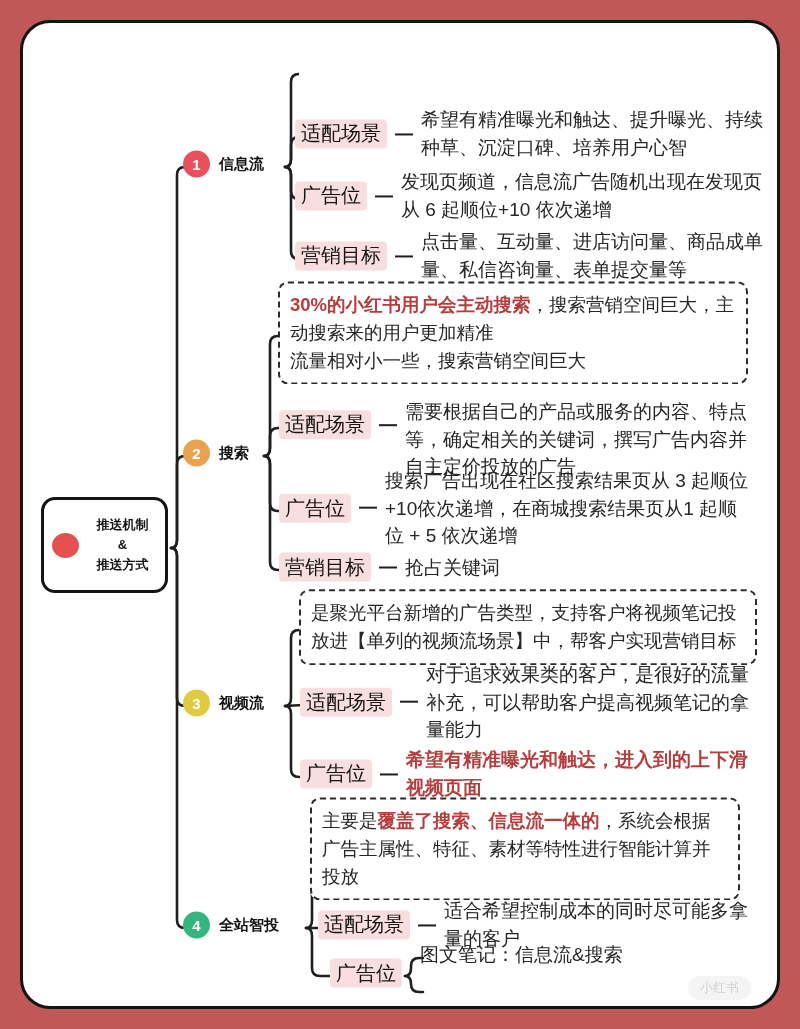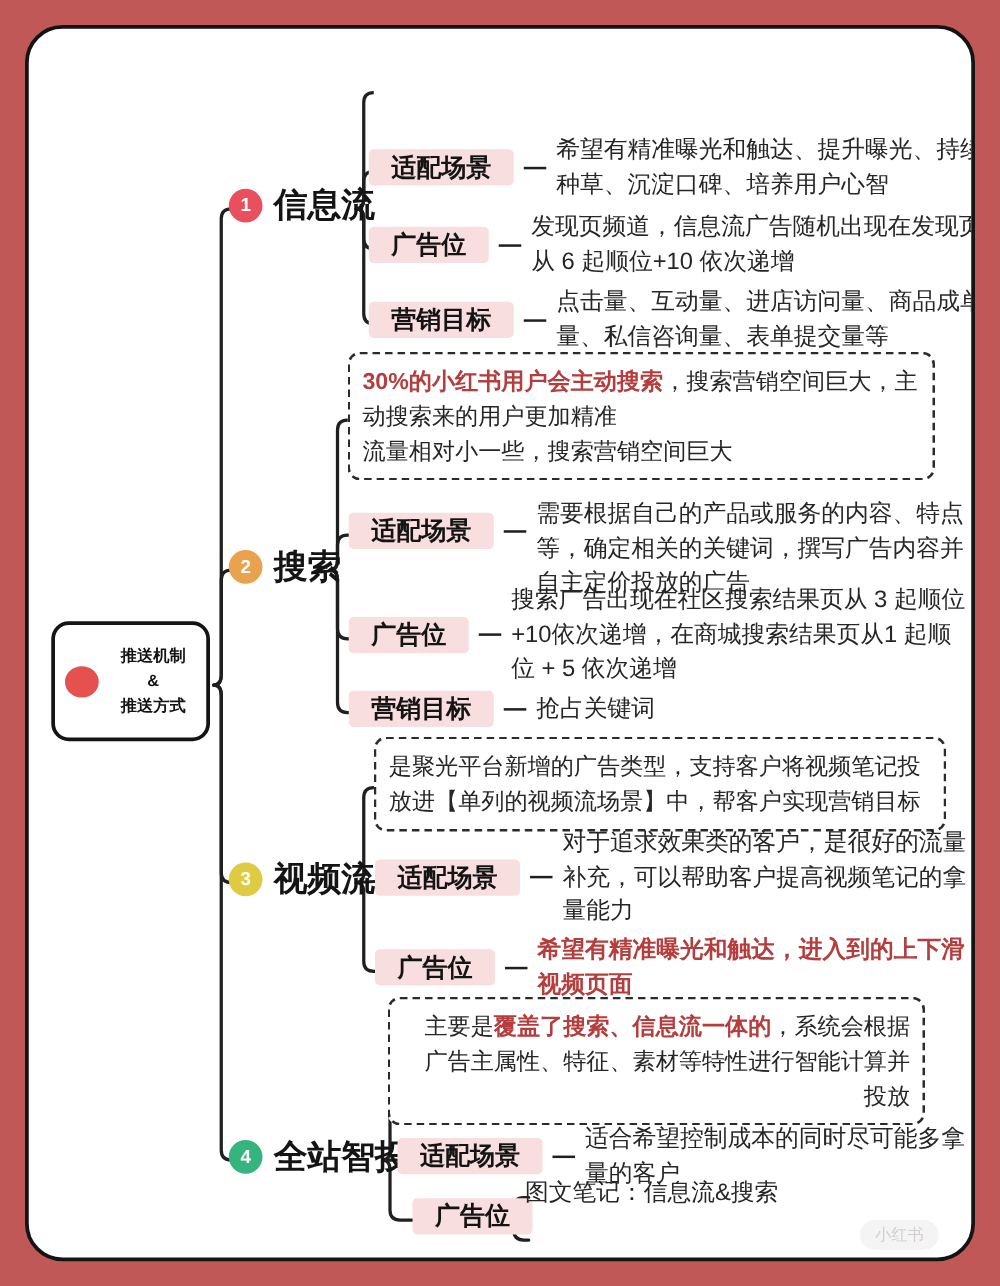--- a/index.html
+++ b/index.html
@@ -32,35 +32,35 @@
   .branch-row { display:flex; align-items:center; gap:9px; }
   .badge {
     width:27px; height:27px; min-width:27px; border-radius:50%;
     display:flex; align-items:center; justify-content:center;
     color:#fff; font-size:15px; font-weight:700;
   }
   .badge-1 { background:#e8505e; }
   .badge-2 { background:#e9a24f; }
   .badge-3 { background:#decb42; }
   .badge-4 { background:#35b57d; }
-  .branch-label { font-size:27px; font-weight:700; color:#141414; white-space:nowrap; }
+  .branch-label { font-size:15px; font-weight:700; color:#141414; white-space:nowrap; }
 
   
   .intro {
     box-sizing:border-box; border:2.2px dashed #2b2b2b; border-radius:10px;
     background:#fff; padding:8px 10px;
     font-size:18.5px; line-height:1.5; color:#262626; font-weight:500;
   }
   .red { color:#b43d3d; font-weight:700; }
 
   
   .item-row { display:flex; align-items:center; }
   .chip {
-    background:#f8dede; color:#141414; font-size:20px; font-weight:700;
-    padding:1px 18px; border-radius:4px; white-space:nowrap;
+    background:#f8dede; color:#141414; font-size:20px; font-weight:400;
+    padding:1px 6px; border-radius:4px; white-space:nowrap;
   }
   .dash { width:18px; min-width:18px; height:0; border-top:2.6px solid #1f1f1f; margin:0 8px; }
   .desc { font-size:19px; line-height:1.45; color:#262626; font-weight:500; }
   .desc.red { color:#b43d3d; font-weight:700; }
   .sub-row .desc { white-space:nowrap; }
 
   .watermark {
     position:absolute; right:26px; bottom:6px; z-index:2;
     background:rgba(0,0,0,0.045); color:rgba(185,175,175,0.55);
     font-size:13px; padding:3px 12px; border-radius:999px;
@@ -163,21 +163,21 @@
       <span class="chip">适配场景</span>
       <span class="dash"></span>
       <div class="desc" style="width:334px;">对于追求效果类的客户，是很好的流量补充，可以帮助客户提高视频笔记的拿量能力</div>
     </div>
     <div class="item-row abs" style="left:277px; top:751px;">
       <span class="chip">广告位</span>
       <span class="dash"></span>
       <div class="desc red" style="width:352px;">希望有精准曝光和触达，进入到的上下滑视频页面</div>
     </div>
 
-    <div class="intro abs" style="left:287px; top:826px; width:430px;text-align:right;">
+    <div class="intro abs" style="left:287px; top:826px; width:430px;">
       <span>主要是</span><span class="red">覆盖了搜索、信息流一体的</span><span>，系统会根据广告主属性、特征、素材等特性进行智能计算并投放</span>
     </div>
     <div class="item-row abs" style="left:295px; top:902px;">
       <span class="chip">适配场景</span>
       <span class="dash"></span>
       <div class="desc" style="width:318px;">适合希望控制成本的同时尽可能多拿量的客户</div>
     </div>
     <div class="item-row abs" style="left:307px; top:950px;">
       <span class="chip">广告位</span>
     </div>

